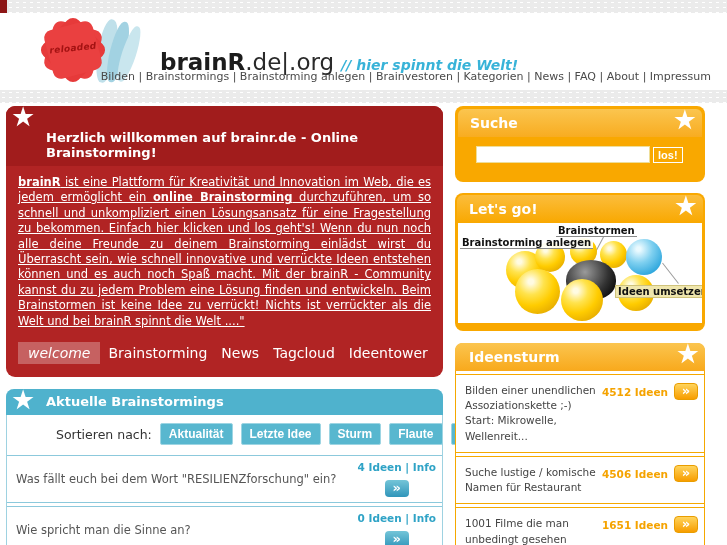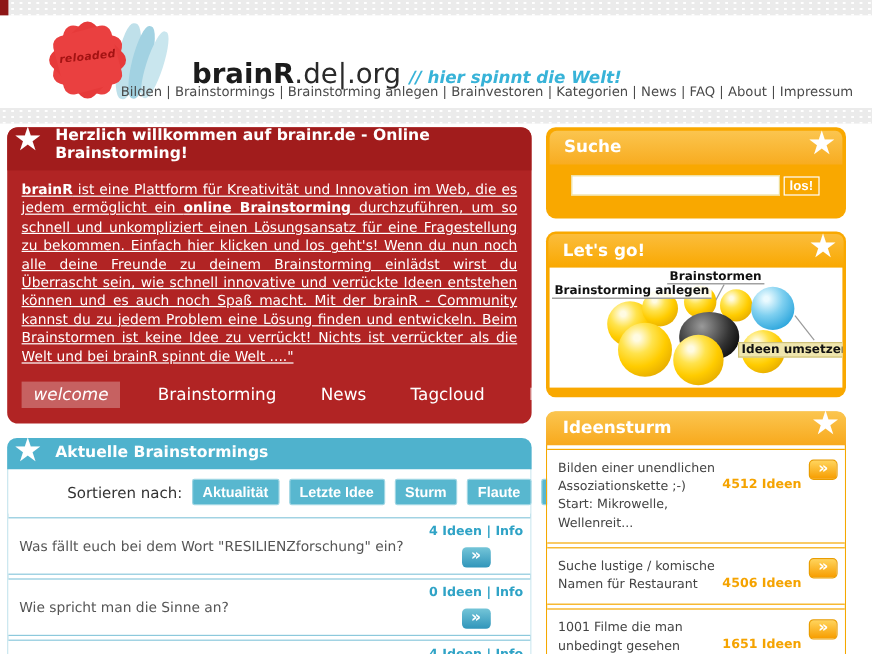--- a/index.html
+++ b/index.html
@@ -47,24 +47,24 @@
   .content { display: flex; gap: 12px; padding: 3px 0 0 6px; align-items: flex-start; }
   .col-left { width: 437px; flex: none; }
   .col-right { width: 250px; flex: none; }
 
   .star-icon::before { content: "★"; }
   .star-l { position: absolute; left: 5px; top: -3px; font-size: 27px; color: #fff; line-height: 1; }
   .star-r { position: absolute; right: 5px; top: -3px; font-size: 27px; color: #fff; line-height: 1; }
 
   
   .box-red { background: #b12424; border-radius: 9px; color: #fff; margin-bottom: 13px; overflow: hidden; }
-  .box-red .hd { background: #a11c1c; padding: 0 10px 6px 40px; font-size: 13px; font-weight: bold; position: relative; }
+  .box-red .hd { background: #a11c1c; padding: 24px 10px 6px 40px; font-size: 13px; font-weight: bold; position: relative; }
   .box-red .body { padding: 9px 12px 4px 12px; font-size: 11.5px; line-height: 1.34; text-align: justify; text-decoration: underline; }
   .box-red .body a { color: #fff; text-decoration: underline; cursor: pointer; }
-  .tabs { display: flex; align-items: center; gap: 25px; padding: 9px 12px 13px 12px; }
+  .tabs { display: flex; align-items: center; gap: 2px; padding: 9px 12px 13px 12px; }
   .tab { font-size: 14px; color: #fff; cursor: pointer; padding: 3px 6px; }
   .tab.active { background: rgba(255,255,255,0.28); font-style: italic; padding: 3px 10px; }
 
   
   .box-teal { border: 1px solid #9ed2e1; border-top: none; border-radius: 8px 8px 0 0; }
   .box-teal .hd {
     background: #4fb2cd; color: #fff; font-size: 13px; font-weight: bold;
     padding: 5px 10px 6px 40px; position: relative; border-radius: 8px 8px 0 0;
     margin: -1px -1px 0 -1px;
   }
@@ -137,21 +137,21 @@
     background: linear-gradient(#fbc54f, #f8a91c); color: #fff; font-weight: bold; font-size: 14px;
     padding: 6px 10px 6px 14px; position: relative; border-radius: 7px 7px 0 0; margin: -1px -1px 0 -1px;
   }
   .is-item {
     display: flex; justify-content: space-between; align-items: flex-start;
     border-top: 1px solid #f5a800; border-bottom: 1px solid #f5a800;
     margin: 3px 0; padding: 8px 6px 8px 9px; background: #fff;
   }
   .is-title { width: 152px; font-size: 10.5px; color: #444; line-height: 1.45; }
   .is-right { display: flex; align-items: flex-start; gap: 6px; white-space: nowrap; }
-  .is-count { color: #f5a300; font-weight: bold; font-size: 10.5px; margin-top: 15px; }
+  .is-count { color: #f5a300; font-weight: bold; font-size: 10.5px; margin-top: 3px; }
 </style>
 </head>
 <body>
 
 <div class="dot-strip"></div>
 <div class="corner-mark"></div>
 
 <div class="site-header">
   <div class="logo-wrap">
     <span class="brush b1"></span>

